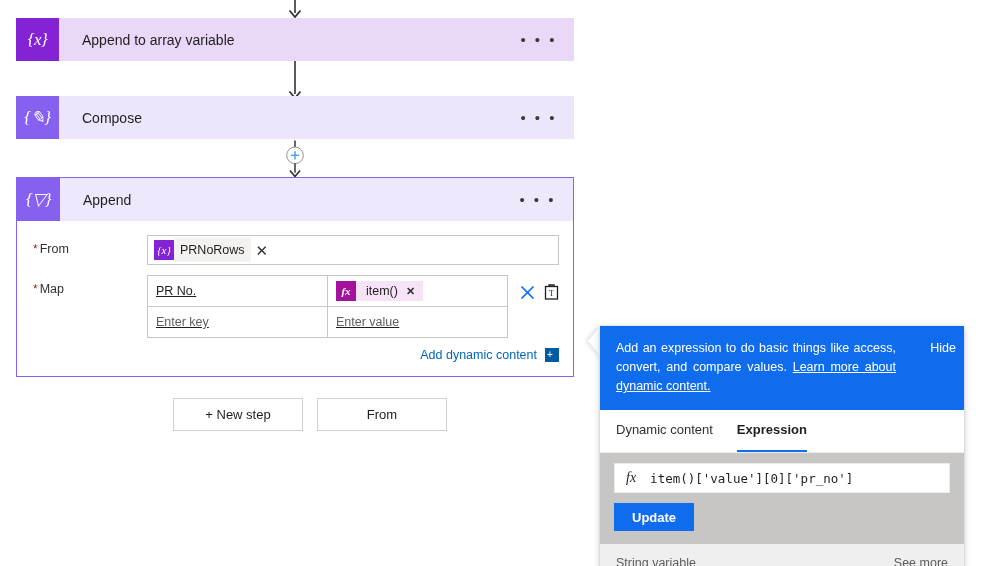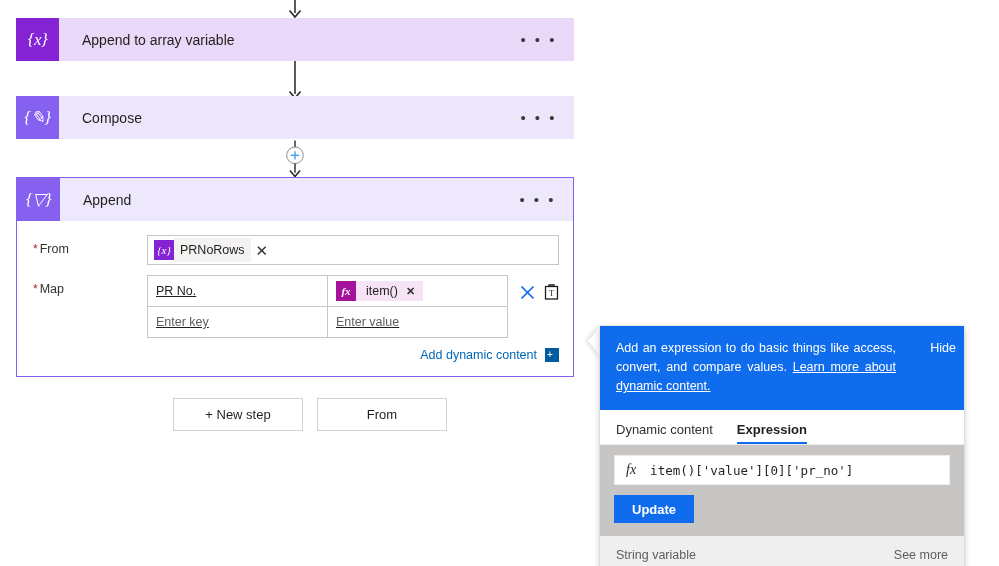--- a/index.html
+++ b/index.html
@@ -295,21 +295,21 @@
   }
 
   .panel-tabs {
     display: flex;
     gap: 24px;
     padding: 12px 16px 0 16px;
     border-bottom: 1px solid #edebe9;
     background: #ffffff;
   }
   .panel-tab {
-    padding-bottom: 5px;
+    padding-bottom: 13px;
     font-size: 13px;
     color: #323130;
     cursor: pointer;
     border-bottom: 2px solid transparent;
   }
   .panel-tab.active {
     font-weight: bold;
     color: #201f1e;
     border-bottom: 2px solid #0f6cec;
   }

